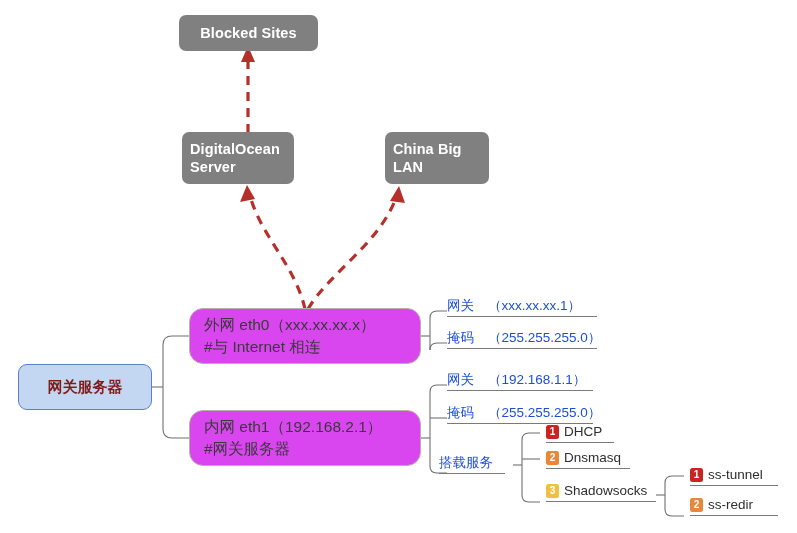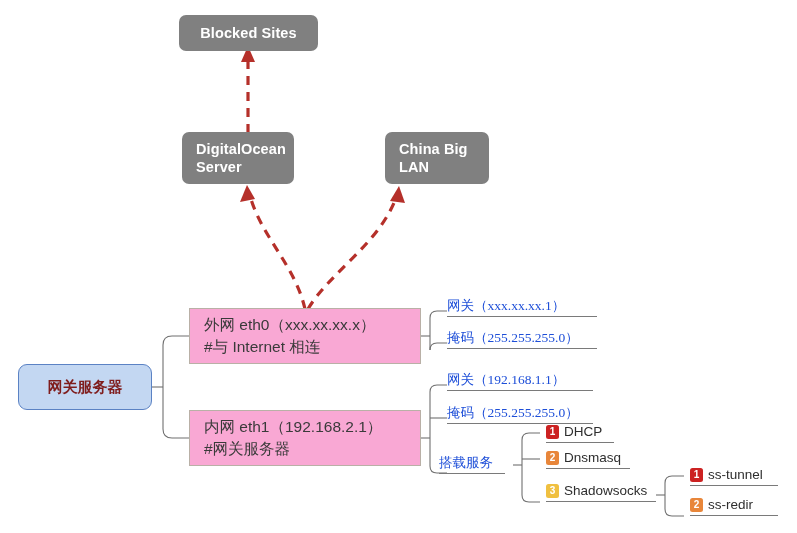--- a/index.html
+++ b/index.html
@@ -23,21 +23,21 @@
     position: absolute;
     background: #808080;
     color: #ffffff;
     border-radius: 7px;
     font-weight: bold;
     font-size: 14.5px;
     line-height: 1.25;
     display: flex;
     align-items: center;
     box-sizing: border-box;
-    padding: 0 14px;
+    padding: 0 8px;
     letter-spacing: .1px;
   }
   .gray-node.center { justify-content: center; }
 
   
   .blue-node {
     position: absolute;
     background: #c3d7f2;
     border: 1.4px solid #5b82c4;
     border-radius: 9px;
@@ -46,23 +46,23 @@
     font-size: 15px;
     display: flex;
     align-items: center;
     justify-content: center;
     box-sizing: border-box;
   }
 
   
   .cream-node {
     position: absolute;
-    background: #f9a8d4;
+    background: #d946ef;
     border: 1.1px solid #b9b0a6;
-    border-radius: 0;
+    border-radius: 14px;
     color: #3a3a3a;
     font-size: 15.5px;
     line-height: 1.45;
     display: flex;
     align-items: center;
     box-sizing: border-box;
     padding: 0 14px;
   }
 
   
@@ -71,21 +71,21 @@
     font-size: 13.5px;
     color: #1d4ed8;
     white-space: nowrap;
     border-bottom: 1.1px solid #7a7a7a;
     box-sizing: border-box;
     display: flex;
     align-items: flex-end;
     padding-bottom: 1px;
   }
   .leaf .lbl-key { display: inline-block; }
-  .leaf .lbl-val { display: inline-block; margin-left: 0; font-family: Liberation Serif, serif; }
+  .leaf .lbl-val { display: inline-block; margin-left: 14px; }
 
   
   .svc {
     position: absolute;
     font-size: 13.5px;
     color: #2e2e2e;
     white-space: nowrap;
     border-bottom: 1.1px solid #7a7a7a;
     box-sizing: border-box;
     display: flex;

